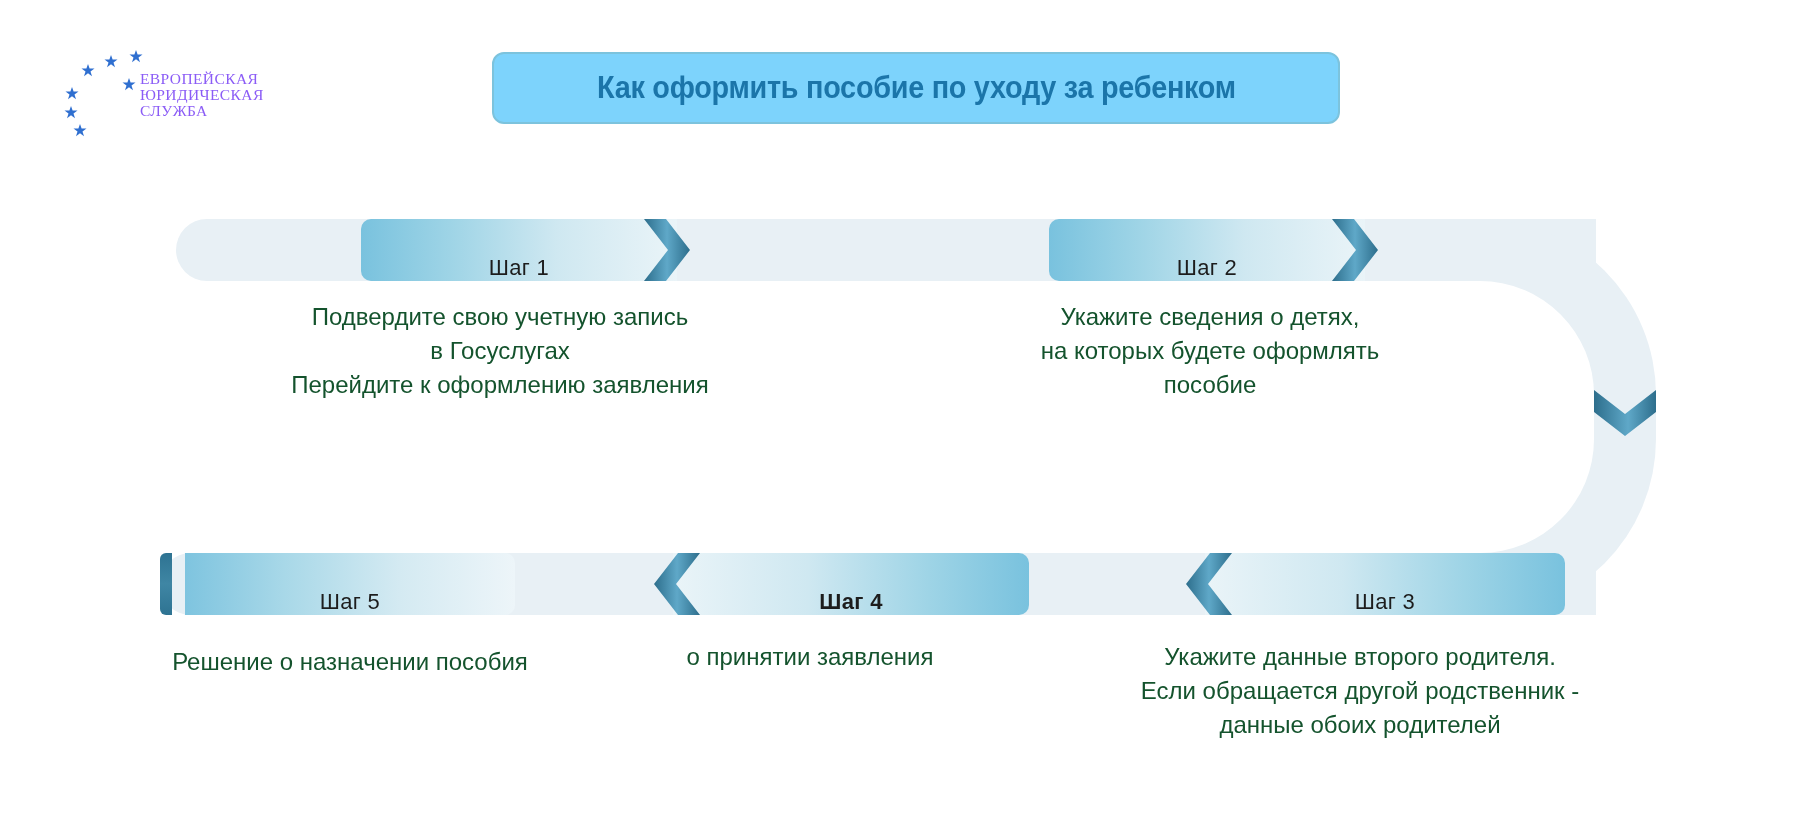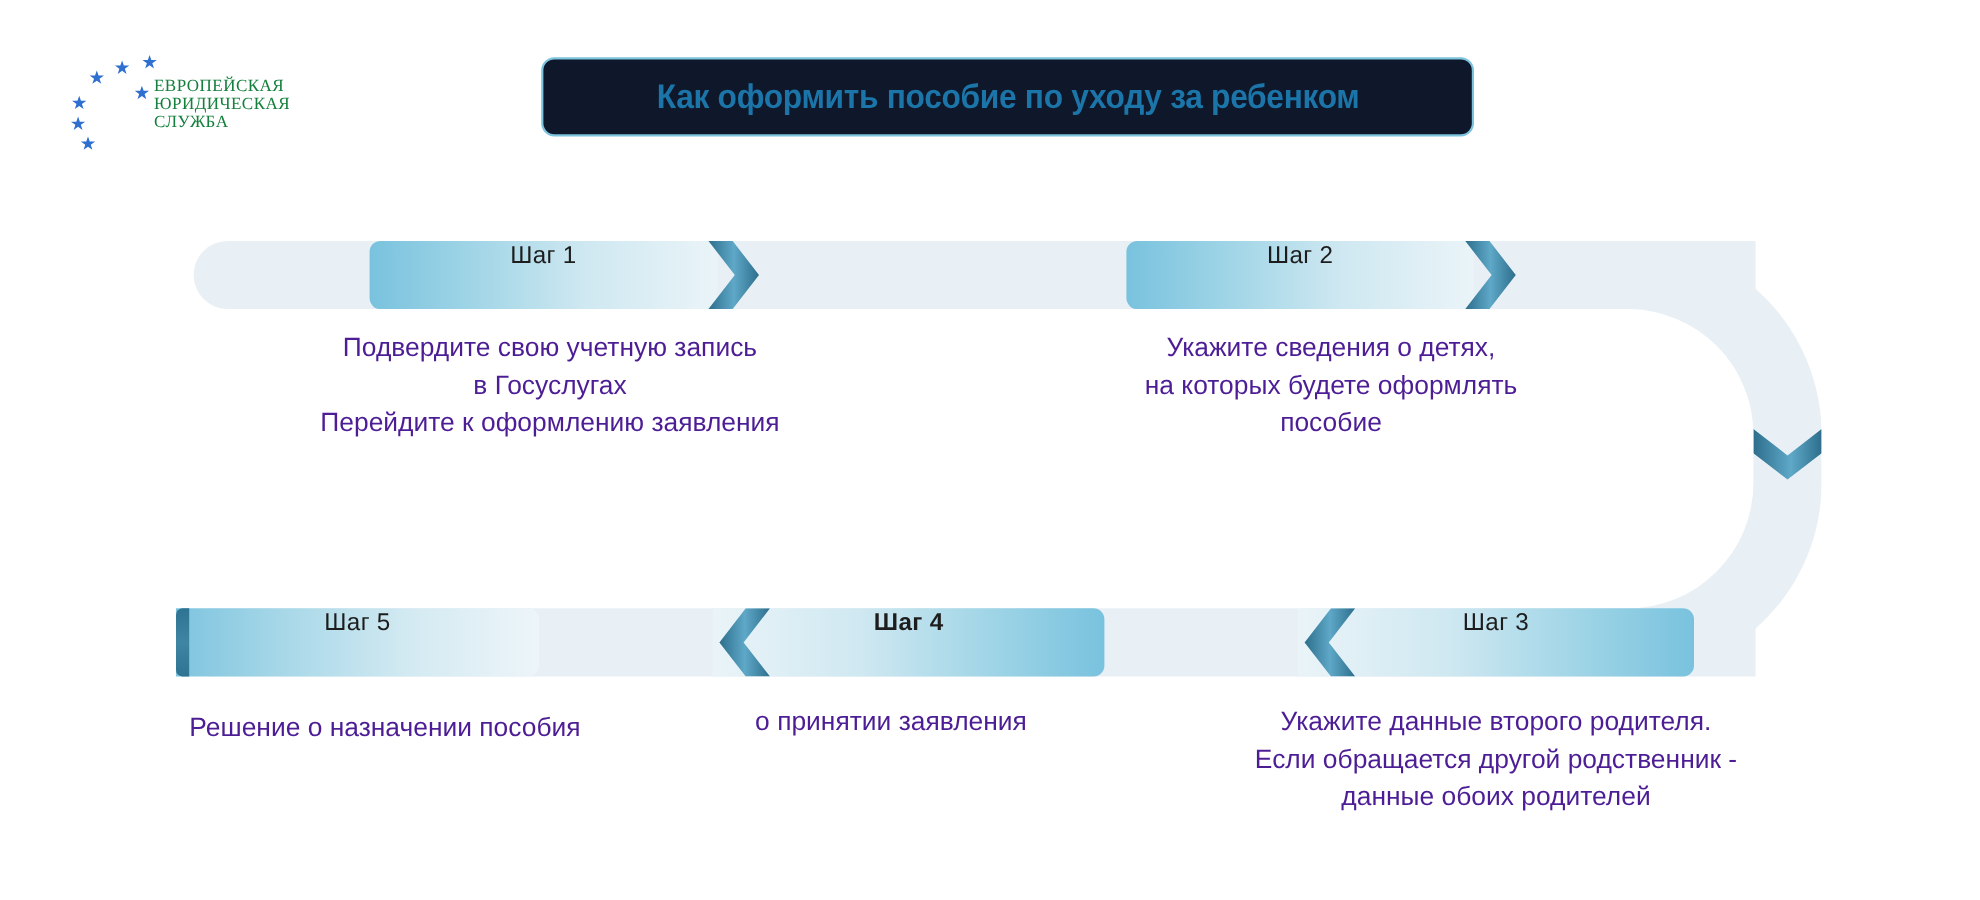--- a/index.html
+++ b/index.html
@@ -8,27 +8,27 @@
     font-family:"Liberation Sans","DejaVu Sans",sans-serif;
     overflow:hidden;position:relative;
   }
   #stage{position:absolute;left:0;top:0;width:1800px;height:818px;}
 
   
   .logo{position:absolute;left:58px;top:44px;width:230px;height:100px;}
   .logo-stars{position:absolute;left:0;top:0;width:120px;height:100px;}
   .logo-text{position:absolute;left:82px;top:27px;
     font-family:"Liberation Serif","DejaVu Serif",serif;
-    color:#15803d;line-height:1.02;letter-spacing:.4px;}
+    color:#8b5cf6;line-height:1.02;letter-spacing:.4px;}
   .logo-text div{font-size:15.5px;white-space:nowrap;}
 
   
   .title-box{
     position:absolute;left:492px;top:52px;width:848px;height:72px;
-    border:2px solid #7cc3dd;border-radius:12px;background:#0f172a;
+    border:2px solid #7cc3dd;border-radius:12px;background:#7dd3fc;
     display:flex;align-items:center;justify-content:center;box-sizing:border-box;
   }
   .title-text{
     font-size:31px;font-weight:bold;color:#1b75a9;
     letter-spacing:-.3px;white-space:nowrap;
     transform:scaleX(.93);transform-origin:center;
   }
 
   
   .track{position:absolute;background:#e8f0f5;}
@@ -37,22 +37,22 @@
   .track-bottom{left:160px;top:553px;width:1436px;height:62px;
     border-top-left-radius:31px;border-bottom-left-radius:31px;}
   .track-curve{
     left:1480px;top:219px;width:176px;height:396px;background:transparent;
     border:62px solid #e8f0f5;border-left:0;
     border-top-right-radius:198px;border-bottom-right-radius:198px;
     box-sizing:border-box;
   }
 
   
-  .seg{position:absolute;height:62px;display:flex;align-items:flex-start;
-       justify-content:center;box-sizing:border-box;}
+  .seg{position:absolute;height:62px;display:flex;align-items:flex-end;
+       justify-content:center;box-sizing:border-box;margin-left:25px;}
   .seg-fill{position:absolute;left:0;top:0;width:100%;height:100%;}
   .seg-label{position:relative;z-index:3;font-size:22px;color:#1d1d1d;
              letter-spacing:.3px;}
 
   
   .grad-r{background:linear-gradient(90deg,#79c2de 0%,#9ed4e6 28%,#cfe8f1 62%,#eaf4f8 100%);}
   
   .grad-l{background:linear-gradient(90deg,#eaf4f8 0%,#cfe8f1 38%,#9ed4e6 72%,#79c2de 100%);}
   
   .grad-r5{background:linear-gradient(90deg,#7ec4df 0%,#a8d8e8 30%,#d4eaf2 65%,#edf5f9 100%);}
@@ -64,21 +64,21 @@
   .chev{position:absolute;top:219px;width:56px;height:62px;z-index:4;}
   .chev-b{position:absolute;top:553px;width:56px;height:62px;z-index:4;}
   .chev-down{position:absolute;z-index:5;}
 
   
   .endcap{position:absolute;left:160px;top:553px;width:12px;height:62px;
     background:linear-gradient(180deg,#2e7392 0%,#3f86a4 50%,#2e7392 100%);
     border-top-left-radius:6px;border-bottom-left-radius:6px;z-index:4;}
 
   
-  .desc{position:absolute;text-align:center;color:#4c1d95;
+  .desc{position:absolute;text-align:center;color:#14532d;
         font-size:24px;line-height:1.42;white-space:nowrap;}
   .desc div{white-space:nowrap;}
 
   .d1{left:230px;top:300px;width:540px;}
   .d2{left:960px;top:300px;width:500px;}
   .d3{left:1050px;top:640px;width:620px;}
   .d4{left:600px;top:640px;width:420px;}
   .d5{left:40px;top:645px;width:620px;text-align:center;}
 </style>
 </head>

